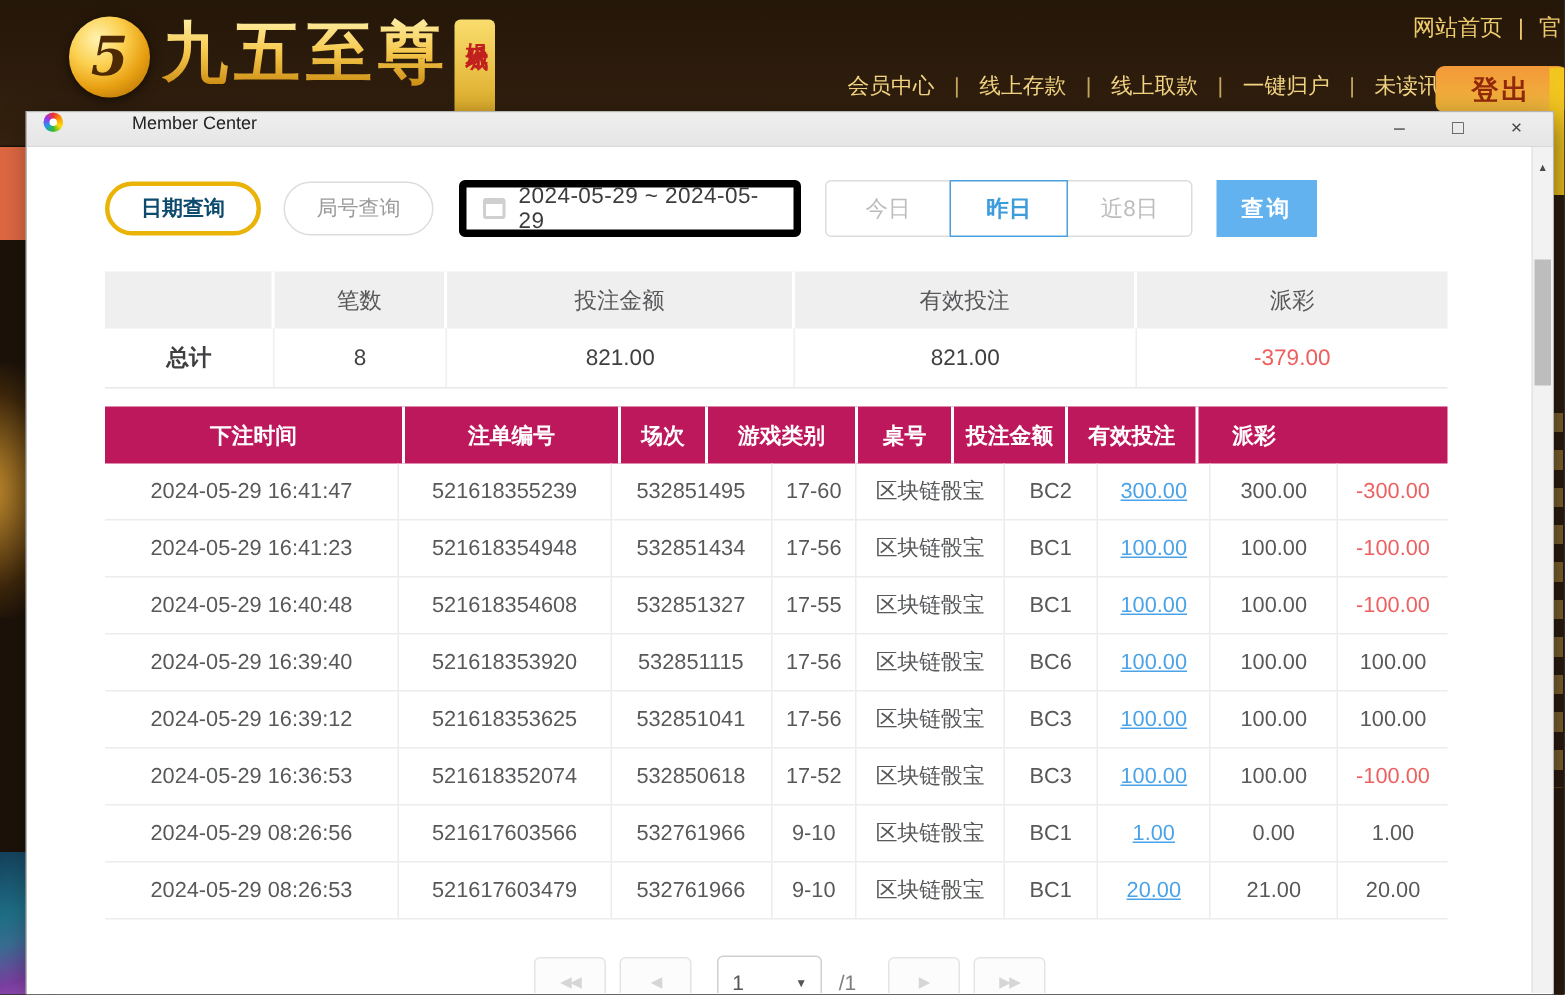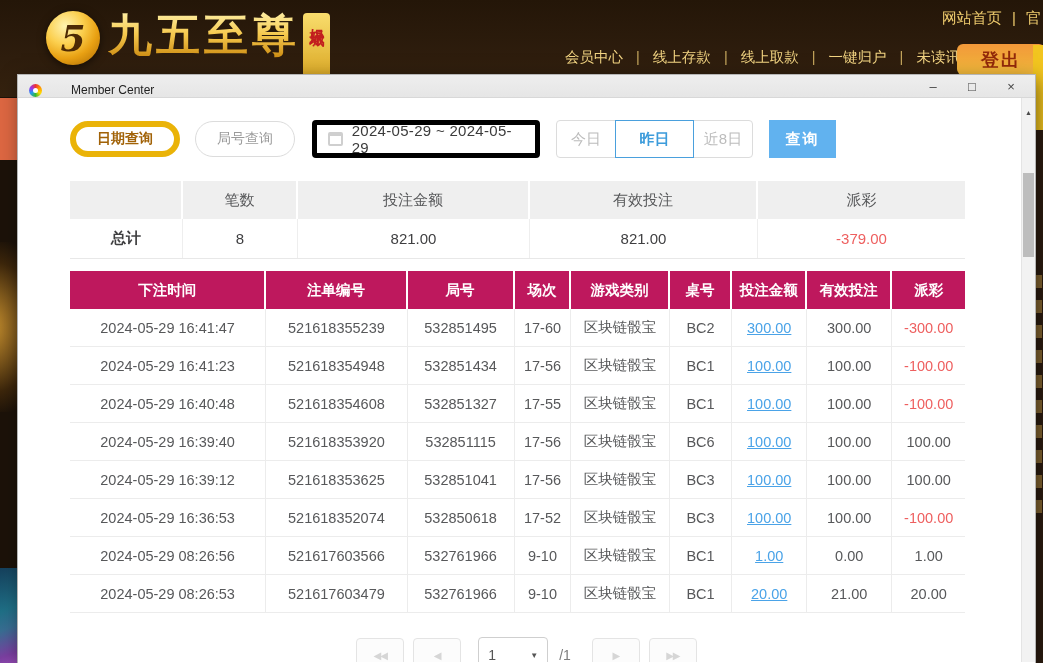--- a/index.html
+++ b/index.html
@@ -35,45 +35,45 @@
   .art-bottom-left { position:absolute; left:0; top:568px; width:56px; height:95px;
     background:linear-gradient(160deg,#15405c 0%, #1f6f86 38%, #386d92 55%, #7a3fa0 78%, #b055c5 100%); }
   .strip-yellow { position:absolute; left:1033px; top:45px; width:10px; height:85px; background:#f2c51f; }
   .strip-right-dark { position:absolute; left:1035px; top:130px; width:8px; height:533px; background:#2c1c10; }
   .strip-right-gold { position:absolute; left:1036px; top:275px; width:6px; height:250px; opacity:.55;
     background:repeating-linear-gradient(180deg,#caa04a 0 13px, transparent 13px 25px); }
 
   
   .modal { position:absolute; left:18px; top:75px; width:1017px; height:588px; background:#fff;
     box-shadow:0 0 0 1px #b5b5b5, 3px 5px 18px rgba(0,0,0,.5); }
-  .titlebar { height:23px; background:linear-gradient(180deg,#eeeeee,#e6e6e6); display:flex; align-items:flex-end;
-    border-bottom:1px solid #d8d8d8; }
+  .titlebar { height:23px; background:linear-gradient(180deg,#eeeeee,#e6e6e6); display:flex; align-items:flex-start;
+    border-bottom:1px solid #d8d8d8;gap:17px; }
   .win-icon { width:13px; height:13px; border-radius:50%; margin-left:11px;
     background:conic-gradient(#e33 0deg,#f90 60deg,#fd0 120deg,#3b3 180deg,#29e 240deg,#93e 300deg,#e33 360deg); position:relative; }
   .win-icon::after { content:""; position:absolute; left:4px; top:4px; width:5px; height:5px; border-radius:50%; background:#fff; }
   .win-title { margin-left:29px; font-size:12px; color:#222; }
   .win-controls { margin-left:auto; display:flex; align-items:center; gap:17px; padding-right:13px; }
   .win-ctl { width:22px; text-align:center; color:#444; font-size:13px; cursor:pointer; line-height:20px; }
 
   .modal-body { position:relative; height:564px; background:#fff; overflow:hidden; }
   .m-scrollbar { position:absolute; top:0; right:0; width:14px; height:100%; background:#f2f2f2; border-left:1px solid #e4e4e4; }
   .sb-up { position:absolute; top:11px; left:0; width:13px; text-align:center; color:#4a4a4a; font-size:7px; cursor:pointer; }
   .sb-thumb { position:absolute; top:75px; left:1px; width:11px; height:84px; background:#bdbdbd; cursor:grab; }
 
   
   .filter-row { display:flex; align-items:center; margin:22px 0 0 52px; height:38px; }
   .pill { height:36px; border-radius:18px; display:flex; align-items:center; padding:0 21px; font-size:14px; cursor:pointer; background:#fff; }
-  .pill-active { border:6px solid #eab308; color:#a16207; font-weight:bold; }
+  .pill-active { border:3px solid #eab308; color:#0c4a6e; font-weight:bold; }
   .pill-idle { border:1px solid #dcdcdc; color:#9a9a9a; margin-left:15px; }
   .date-box { margin-left:17px; width:228px; height:38px; border:5px solid #000000; border-radius:4px;
     display:flex; align-items:center; padding:0 11px; cursor:pointer; }
   .cal-icon { width:15px; height:14px; border:2px solid #cfcfcf; border-radius:2px; border-top-width:4px; margin-right:9px; }
   .date-text { font-size:15px; color:#3c3c3c; letter-spacing:.3px; }
   .quick-group { display:flex; margin-left:16px; }
-  .qbtn { width:60px; height:38px; border:1px solid #dcdcdc; background:#fff; color:#bcbcbc; font-size:15px;
+  .qbtn { width:84px; height:38px; border:1px solid #dcdcdc; background:#fff; color:#bcbcbc; font-size:15px;
     display:flex; align-items:center; justify-content:center; cursor:pointer; margin-left:-1px; }
   .qbtn:first-child { border-radius:4px 0 0 4px; margin-left:0; }
   .qbtn:last-child { border-radius:0 4px 4px 0; }
   .qbtn.q-active { border:1px solid #4aa0dd; color:#3d9cdb; font-weight:bold; z-index:2; width:79px; }
   .search-btn { margin-left:16px; width:67px; height:38px; border:none; border-radius:0; background:#61b2ef;
     color:#fff; font-size:15px; font-weight:bold; letter-spacing:2px; display:flex; align-items:center; justify-content:center; cursor:pointer; }
 
   
   .sum-table { margin:23px 0 0 52px; width:895px; }
   .sum-header { display:flex; background:#efefef; height:38px; }
@@ -191,21 +191,20 @@
           <div class="scell sw2">821.00</div>
           <div class="scell sw3">821.00</div>
           <div class="scell sw4 red">-379.00</div>
         </div>
       </div>
 
       <div class="bet-table">
         <div class="bt-header">
           <div class="tcell cw0">下注时间</div>
           <div class="tcell cw1">注单编号</div>
-          <div class="tcell cw2">局号</div>
           <div class="tcell cw3">场次</div>
           <div class="tcell cw4">游戏类别</div>
           <div class="tcell cw5">桌号</div>
           <div class="tcell cw6">投注金额</div>
           <div class="tcell cw7">有效投注</div>
           <div class="tcell cw8">派彩</div>
         </div>
         <div id="bet-table-body">
             <div class="trow">
               <div class="tcell cw0">2024-05-29 16:41:47</div>

